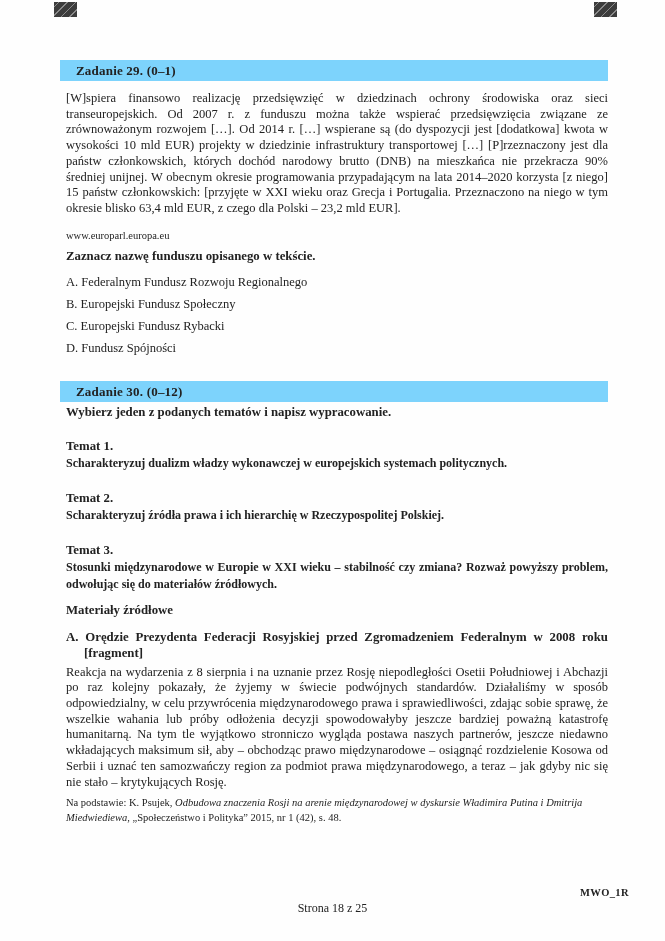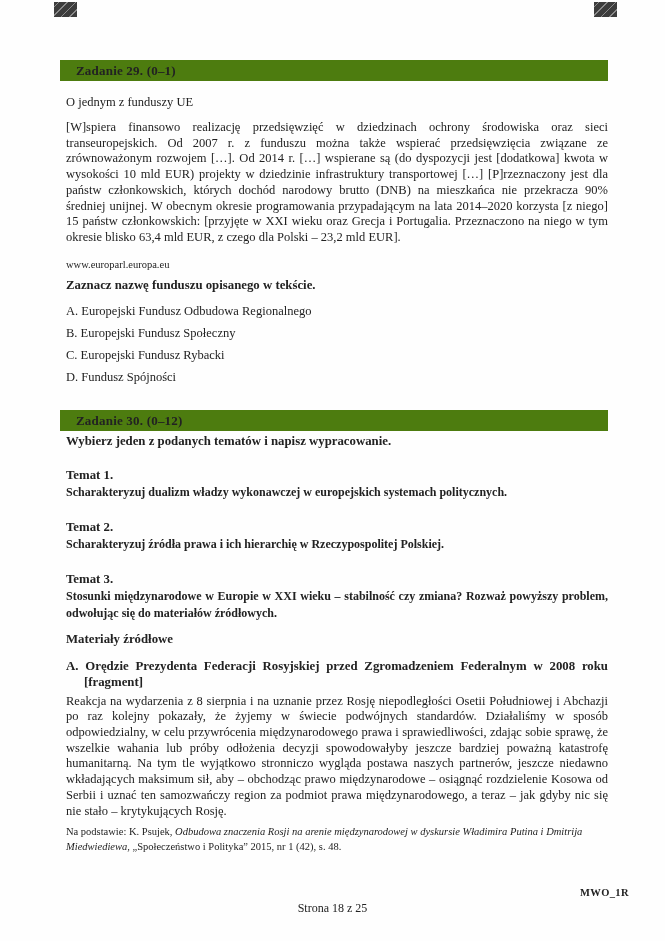--- a/index.html
+++ b/index.html
@@ -12,21 +12,21 @@
     overflow:hidden;
   }
   .scan-mark{
     position:absolute;top:2px;width:23px;height:15px;
     background:repeating-linear-gradient(135deg,#3c3c3c 0 3px,#8a8a8a 3px 4px,#3c3c3c 4px 6px);
   }
   .scan-mark.left{left:54px;}
   .scan-mark.right{left:594px;}
   .col{position:absolute;left:60px;top:60px;width:548px;}
   .task-bar{
-    background:#4d7c0f;
+    background:#7dd3fc;
     font-weight:bold;font-size:13px;line-height:15px;
     padding:3px 6px 3px 16px;
     letter-spacing:.2px;
   }
   .indent{margin-left:6px;width:542px;}
   .intro{font-size:12.5px;line-height:16px;margin-top:13px;}
   .quote{font-size:12.5px;line-height:15.7px;text-align:justify;margin-top:10px;}
   .src-right{font-size:10.5px;line-height:13px;text-align:left;margin-top:12px;}
   .command{font-weight:bold;font-size:12.8px;line-height:16px;margin-top:6px;}
   .options{margin-top:10px;}
@@ -64,29 +64,28 @@
   <div class="scan-mark left"></div>
   <div class="scan-mark right"></div>
 
   <div class="col">
 
     <div class="task-bar">
       <span>Zadanie 29. (0–1)</span>
     </div>
 
     <div class="indent">
-      <div class="intro">O jednym z funduszy UE</div>
       <div class="quote">[W]spiera finansowo realizację przedsięwzięć w dziedzinach ochrony środowiska oraz sieci transeuropejskich. Od 2007 r. z funduszu można także wspierać przedsięwzięcia związane ze zrównoważonym rozwojem […]. Od 2014 r. […] wspierane są (do dyspozycji jest [dodatkowa] kwota w wysokości 10 mld EUR) projekty w dziedzinie infrastruktury transportowej […] [P]rzeznaczony jest dla państw członkowskich, których dochód narodowy brutto (DNB) na mieszkańca nie przekracza 90% średniej unijnej. W obecnym okresie programowania przypadającym na lata 2014–2020 korzysta [z niego] 15 państw członkowskich: [przyjęte w XXI wieku oraz Grecja i Portugalia. Przeznaczono na niego w tym okresie blisko 63,4 mld EUR, z czego dla Polski – 23,2 mld EUR].</div>
       <div class="src-right">www.europarl.europa.eu</div>
       <div class="command">Zaznacz nazwę funduszu opisanego w tekście.</div>
 
       <div class="options">
         <div class="option">
           <span>A.</span>
-          <span>Europejski Fundusz Odbudowa Regionalnego</span>
+          <span>Federalnym Fundusz Rozwoju Regionalnego</span>
         </div>
         <div class="option">
           <span>B.</span>
           <span>Europejski Fundusz Społeczny</span>
         </div>
         <div class="option">
           <span>C.</span>
           <span>Europejski Fundusz Rybacki</span>
         </div>
         <div class="option">

